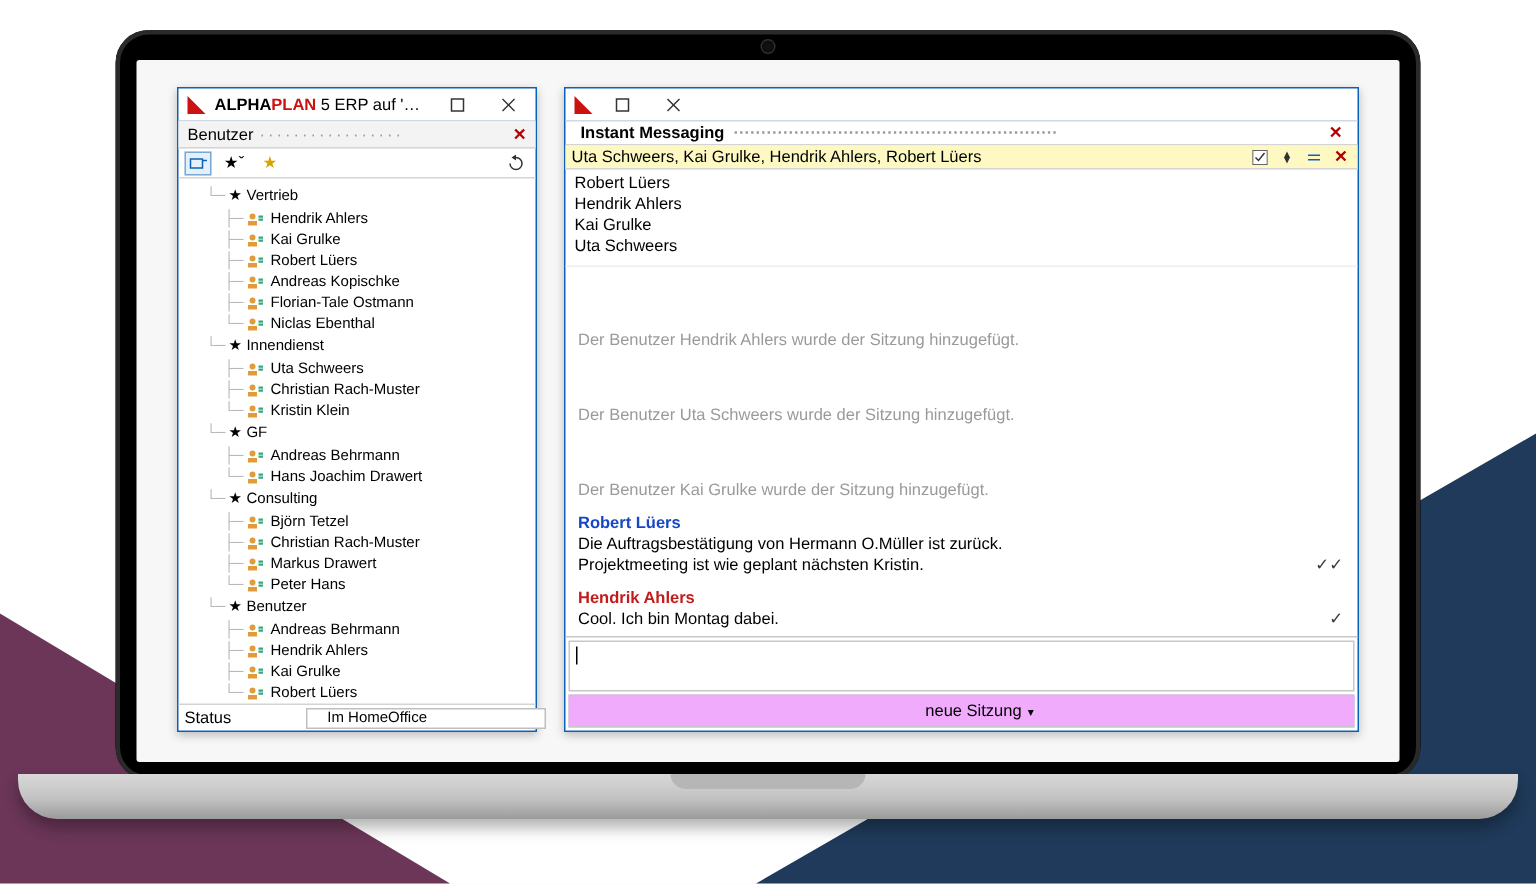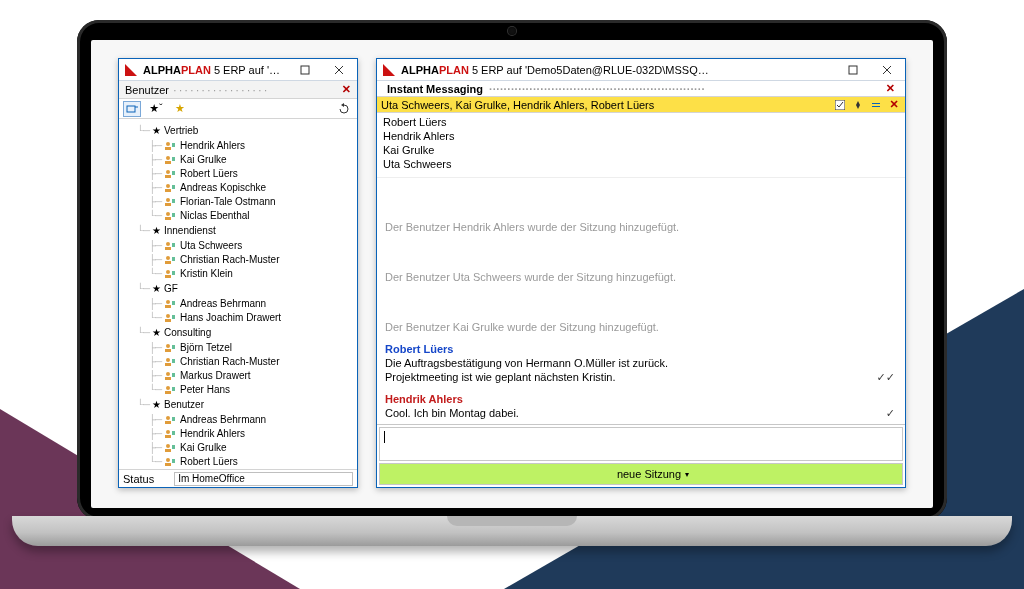--- a/index.html
+++ b/index.html
@@ -35,41 +35,41 @@
   .tbtn { width:18px; height:16px; display:flex; align-items:center; justify-content:center; border:1px solid transparent; }
   .tbtn.active { border:1px solid #7aa8d8; background:#e6f0fb; }
 
   .tree { flex:1; overflow:auto; padding:4px 2px 2px 6px; font-size:10px; line-height:14px; }
   .group { display:flex; align-items:center; gap:3px; padding:1px 0 1px 6px; }
   .group .star { font-size:10px; }
   .person { display:flex; align-items:center; gap:3px; padding:0 0 0 18px; }
   .branch { color:#b8b8b8; display:inline-block; width:18px; text-align:right; letter-spacing:-1px;}
   .badge { width:13px; height:10px; display:inline-flex; align-items:center; justify-content:center; }
   .badge svg { display:block; }
-  .statusbar { height:18px; border-top:1px solid #d4d4d4; display:flex; align-items:center; padding:0 4px; gap:20px; }
-  .statusbar input { border:1px solid #bfbfbf; height:14px; font-size:10px; padding:0 3px; flex:1; }
+  .statusbar { height:18px; border-top:1px solid #d4d4d4; display:flex; align-items:center; padding:0 4px; gap:6px; }
+  .statusbar input { border:1px solid #bfbfbf; height:14px; font-size:10px; padding:0 13px; flex:1;margin-left:44px; }
 
   .session-label { height:16px; display:flex; align-items:center; padding:0 10px; font-weight:bold; border-bottom:1px solid #d4d4d4; }
-  .session-head { height:16px; background:#fde047; display:flex; align-items:center; padding:0 4px; gap:4px; border-bottom:1px solid #d4d4d4; }
+  .session-head { height:16px; background:#fef9c3; display:flex; align-items:center; padding:0 4px; gap:4px; border-bottom:1px solid #d4d4d4; }
   .session-head .spacer { flex:1; }
   .session-ctrl { width:14px; height:12px; display:flex; align-items:center; justify-content:center; }
 
   .participants { padding:2px 6px 6px; border-bottom:1px solid #eee; line-height:14px; }
   .messages { flex:1; overflow:auto; padding:6px 8px 2px; line-height:14px; }
   .sysmsg { color:#9a9a9a; margin-bottom:2px;margin-top:36px; }
   .author { font-weight:bold; margin-top:8px; }
   .author.blue { color:#1647c9; }
   .author.red { color:#c21b1b; }
   .author.green { color:#1f9e1f; }
   .msgrow { display:flex; align-items:flex-start; gap:6px; }
   .msgrow .check { margin-left:auto; color:#3a3a3a; font-size:11px; padding-right:2px;}
   .compose { border-top:1px solid #c7c7c7; padding:0; }
   .compose .textbox { height:34px; border:1px solid #c7c7c7; margin:2px; background:#fff; position:relative; }
   .caret { position:absolute; left:4px; top:3px; width:1px; height:12px; background:#000; }
-  .newsession { height:22px; display:flex; align-items:center; justify-content:center; background:#bef264; border:1px solid #c7c7c7; margin:2px; cursor:default;padding-left:24px; }
+  .newsession { height:22px; display:flex; align-items:center; justify-content:center; background:#f0abfc; border:1px solid #c7c7c7; margin:2px; cursor:default;padding-left:24px; }
   .tri { margin-left:4px; font-size:8px; }
   .panel-x { color:#b30000; font-weight:bold; font-size:11px; cursor:default; }
 </style>
 </head>
 <body>
 
 <div class="bg-shape-br"></div>
 <div class="bg-shape-bl"></div>
 
 <div class="laptop">
@@ -360,23 +360,20 @@
 
           <div class="statusbar">
             <span>Status</span>
             <input value="Im HomeOffice" style="">
           </div>
         </div>
 
         <div class="win win-chat">
           <div class="titlebar">
             <div class="logo"></div>
-            <div class="title">
-              <b>ALPHA</b><span class="red">PLAN</span><span> 5 ERP auf 'Demo5Daten@RLUE-032D\MSSQ…</span>
-            </div>
             <div class="winbtn">
               <svg width="10" height="10">
                   <rect x="1" y="1" width="8" height="8" fill="none" stroke="#333"></rect>
                 </svg>
             </div>
             <div class="winbtn">
               <svg width="10" height="10">
                   <line x1="1" y1="1" x2="9" y2="9" stroke="#333"></line>
                   <line x1="9" y1="1" x2="1" y2="9" stroke="#333"></line>
                 </svg>

